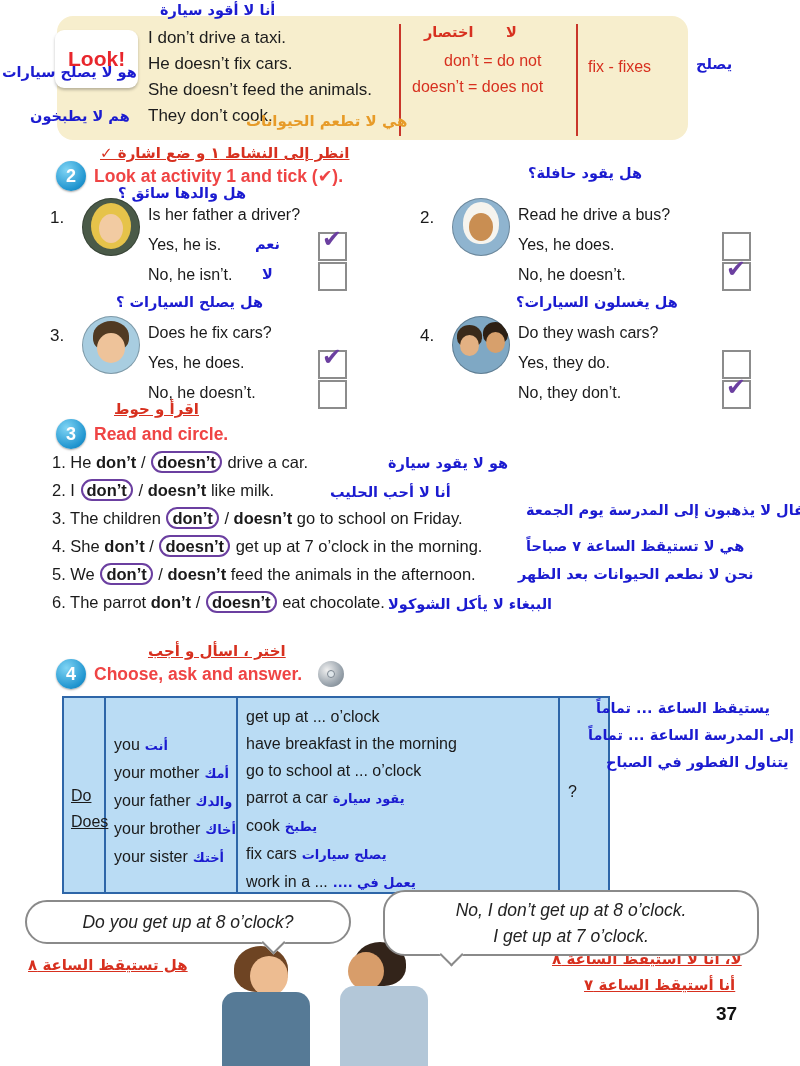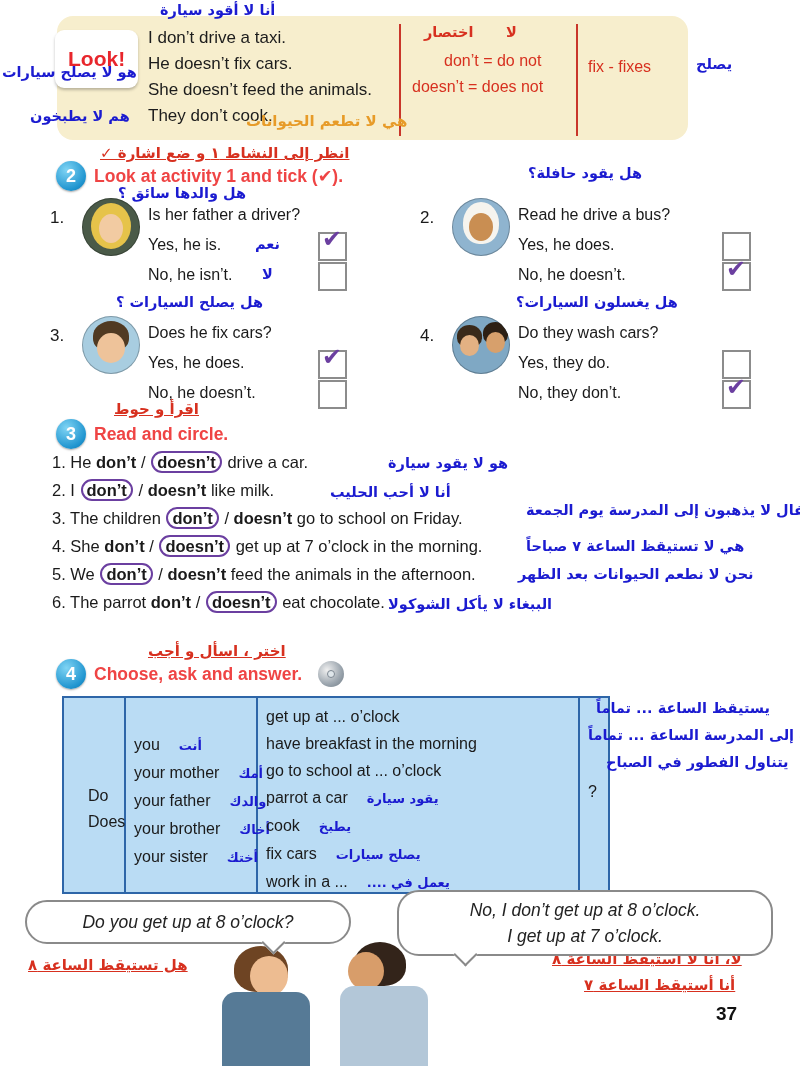--- a/index.html
+++ b/index.html
@@ -61,34 +61,34 @@
   .l1{top:453px}.l2{top:481px}.l3{top:509px}.l4{top:537px}.l5{top:565px}.l6{top:593px}
   .l1 .a3-ar{left:336px;top:2px}.l2 .a3-ar{left:278px;top:3px}.l3 .a3-ar{left:474px;top:-7px}
   .l4 .a3-ar{left:474px;top:1px}.l5 .a3-ar{left:466px;top:1px}.l6 .a3-ar{left:336px;top:3px}
 
   
   .cd-icon{left:318px;top:661px;width:26px;height:26px;border-radius:50%;background:radial-gradient(circle at 35% 35%,#f0f0f0,#9aa4ad 60%,#6f7a84);}
   .cd-icon::after{content:"";position:absolute;left:9px;top:9px;width:8px;height:8px;border-radius:50%;background:#dfe6ea;border:1px solid #7d8791;box-sizing:border-box;}
   .a4-table{left:62px;top:696px;width:548px;height:198px;background:#badcf4;border:2.5px solid #2e66a8;box-sizing:border-box;display:flex;z-index:1;}
   .a4-table .col{border-right:2px solid #2e66a8;box-sizing:border-box;font-size:16px;}
   .a4-table .col:last-child{border-right:none;}
-  .c1{width:62px;padding:85px 0 0 24px;line-height:26px;}
+  .c1{width:42px;padding:85px 0 0 7px;line-height:26px;text-decoration:underline;}
   .c2{width:132px;padding:33px 0 0 8px;line-height:27px;}
   .c3{width:322px;padding:5px 0 0 8px;line-height:27px;}
   .c4{width:28px;padding:85px 0 0 8px;}
   .a4-table .row{white-space:nowrap;}
-  .ar-inline{font-size:13px;margin-left:19px;}
+  .ar-inline{font-size:13px;margin-left:5px;}
   .tbl-ar1{left:596px;top:700px;z-index:2;} .tbl-ar2{left:588px;top:727px;z-index:2;} .tbl-ar3{left:606px;top:754px;z-index:2;}
 
   
   .bubble{position:absolute;background:#fff;border:2px solid #8a8a8a;border-radius:22px;display:flex;flex-direction:column;justify-content:center;align-items:center;font-style:italic;font-size:17.5px;color:#222;z-index:3;}
   .bubble .tail{position:absolute;bottom:-9px;width:15px;height:15px;background:#fff;border-right:2px solid #8a8a8a;border-bottom:2px solid #8a8a8a;transform:rotate(45deg);}
   .bubble-left{left:25px;top:900px;width:322px;height:40px;}
   .bubble-left .tail{left:238px;}
-  .bubble-right{left:397px;top:890px;width:372px;height:62px;line-height:26px;}
+  .bubble-right{left:383px;top:890px;width:372px;height:62px;line-height:26px;}
   .bubble-right .tail{left:58px;}
   .boy{position:absolute;z-index:1;}
   .boy i{position:absolute;display:block;}
   .boy .hair{border-radius:50% 50% 42% 42%;}
   .boy .face{border-radius:50%;}
   .boy .shirt{border-radius:14px 14px 0 0;}
   .boy-left{left:212px;top:946px;width:106px;height:120px;}
   .boy-left .hair{left:22px;top:0;width:54px;height:46px;background:#6e4423;}
   .boy-left .face{left:38px;top:10px;width:38px;height:40px;background:#edbc91;}
   .boy-left .shirt{left:10px;top:46px;width:88px;height:74px;background:#567a96;}

